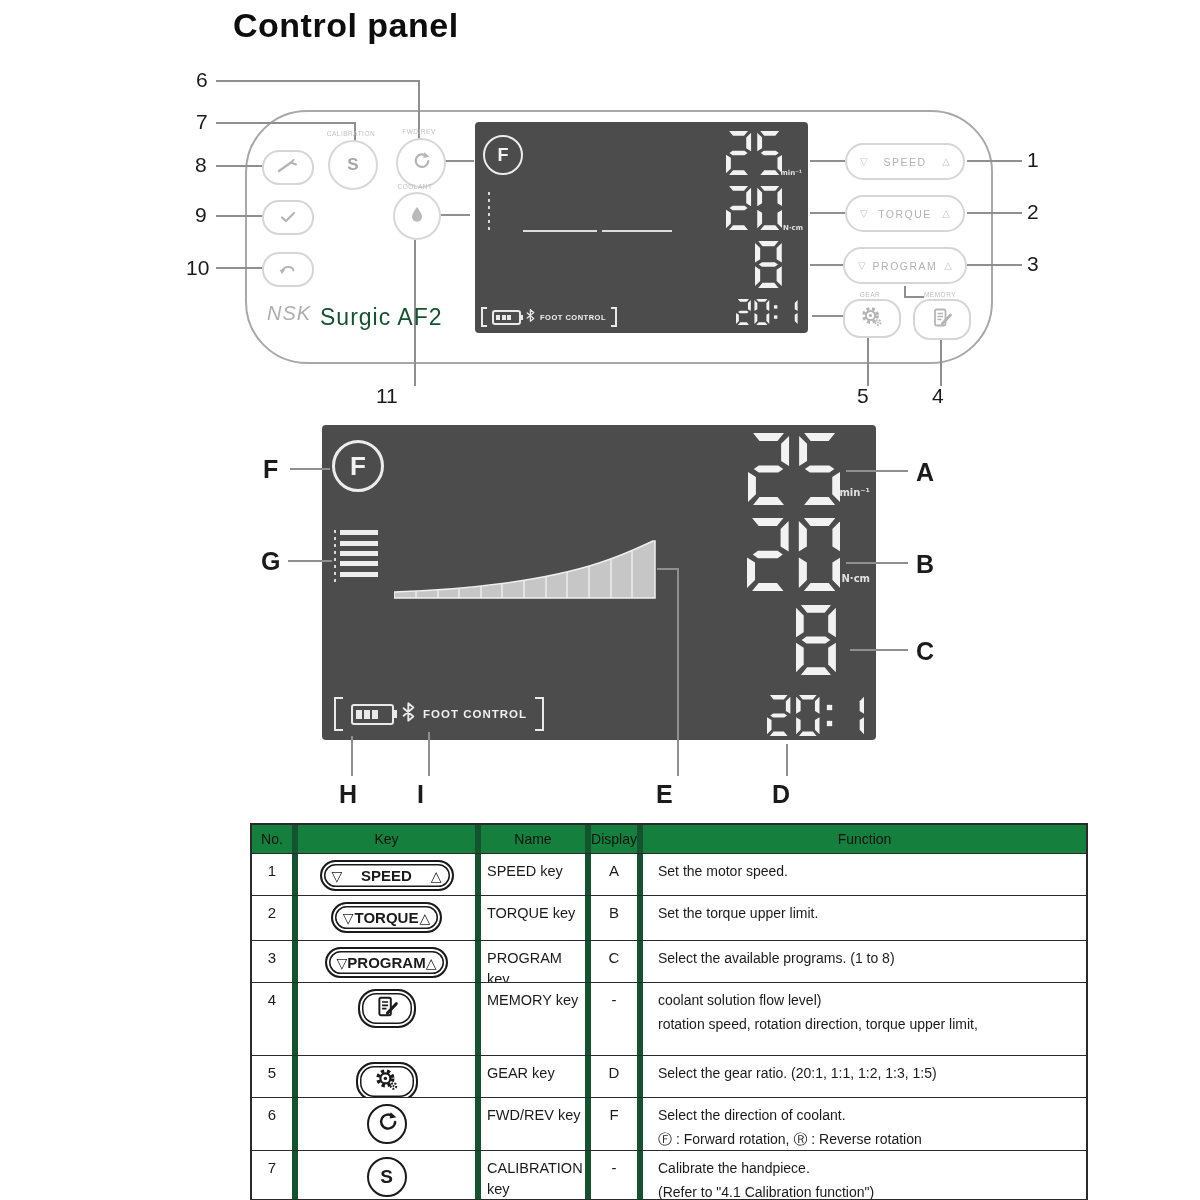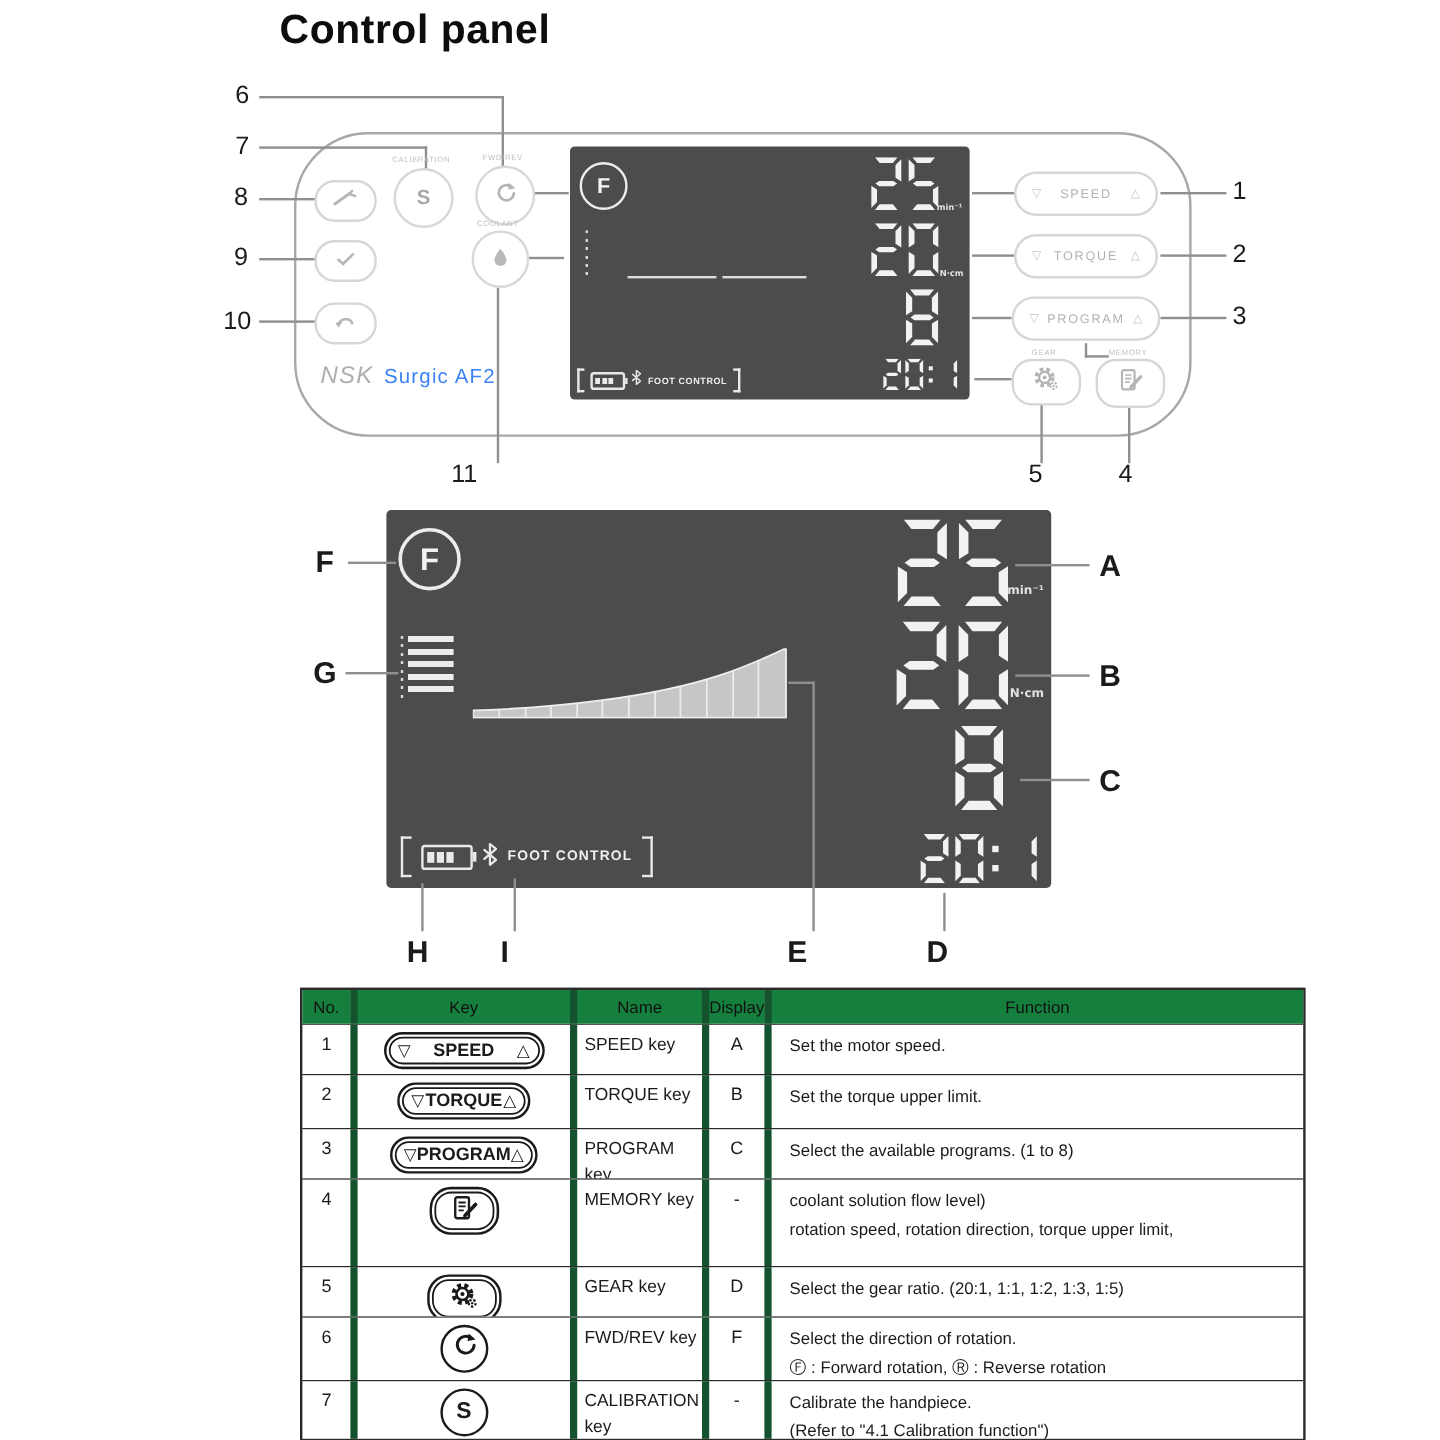--- a/index.html
+++ b/index.html
@@ -12,21 +12,21 @@
   
   .panel{position:absolute;border:2px solid #a8a8a8;border-radius:62px;background:#fff;}
   .pillbtn{position:absolute;border:2px solid #d6d6d6;border-radius:17px;display:flex;align-items:center;justify-content:center;background:#fff;}
   .circbtn{position:absolute;border:2px solid #d8d8d8;border-radius:50%;display:flex;align-items:center;justify-content:center;background:#fff;}
   .keylabel{position:absolute;font-size:6.5px;color:#c0c0c0;letter-spacing:.5px;text-align:center;}
   .pillwide{position:absolute;border:2px solid #d6d6d6;border-radius:19px;display:flex;align-items:center;justify-content:space-between;padding:0 13px;box-sizing:border-box;background:#fff;}
   .pw-tri{font-size:10px;color:#c6c6c6;}
   .pw-lab{font-size:10.5px;letter-spacing:1.5px;color:#b2b2b2;}
   .slet{font-size:17px;color:#a8a8a8;font-weight:bold;}
   .brand-nsk{position:absolute;font-size:20px;font-weight:normal;font-style:italic;color:#aeaeae;letter-spacing:1px;}
-  .brand-model{position:absolute;font-size:17px;color:#3b82f6;letter-spacing:1px;}
+  .brand-model{position:absolute;font-size:23px;color:#14532d;letter-spacing:1px;}
   
   .lcd{position:absolute;background:#4c4c4c;border-radius:4px;}
   .fcirc{position:absolute;border-radius:50%;display:flex;align-items:center;justify-content:center;color:#f2f2f2;font-weight:bold;}
   .dotcol{position:absolute;width:2px;background:repeating-linear-gradient(to bottom,#d9d9d9 0 2.5px,transparent 2.5px 7px);}
   .gbars{width:38px;height:52px;background:repeating-linear-gradient(to bottom,#ededed 0 5px,transparent 5px 10.5px);}
   .seg7{position:absolute;}
   .seg7 svg{display:block;}
   .unit{position:absolute;color:#e0e0e0;font-family:"DejaVu Sans",sans-serif;font-weight:bold;}
   .statusrow{position:absolute;display:flex;align-items:center;}
   .brk{box-sizing:border-box;}
@@ -484,21 +484,21 @@
         <span class="tcirc">
           <span><svg width="20" height="20" viewBox="0 0 18 18">
                 <path d="M14.5,4.2 A6.3,6.3 0 1 0 16.3,9" fill="none" stroke="#1a1a1a" stroke-width="2.2" stroke-linecap="round"></path>
                 <polygon points="12.2,0.2 17.4,4.8 11.4,5.9" fill="#1a1a1a"></polygon>
               </svg></span>
         </span>
       </div>
       <div class="td c-name w-name">FWD/REV key</div>
       <div class="td c-disp w-disp">F</div>
       <div class="td c-fn w-fn">
-        <div>Select the direction of rotation.</div>
+        <div>Select the direction of coolant.</div>
         <div>Ⓕ : Forward rotation, Ⓡ : Reverse rotation</div>
       </div>
     </div>
 
     <div class="trow" style="height:49px;">
       <div class="td first c-no w-no">7</div>
       <div class="td c-key w-key">
         <span class="tcirc">
           <span>S</span>
         </span>

